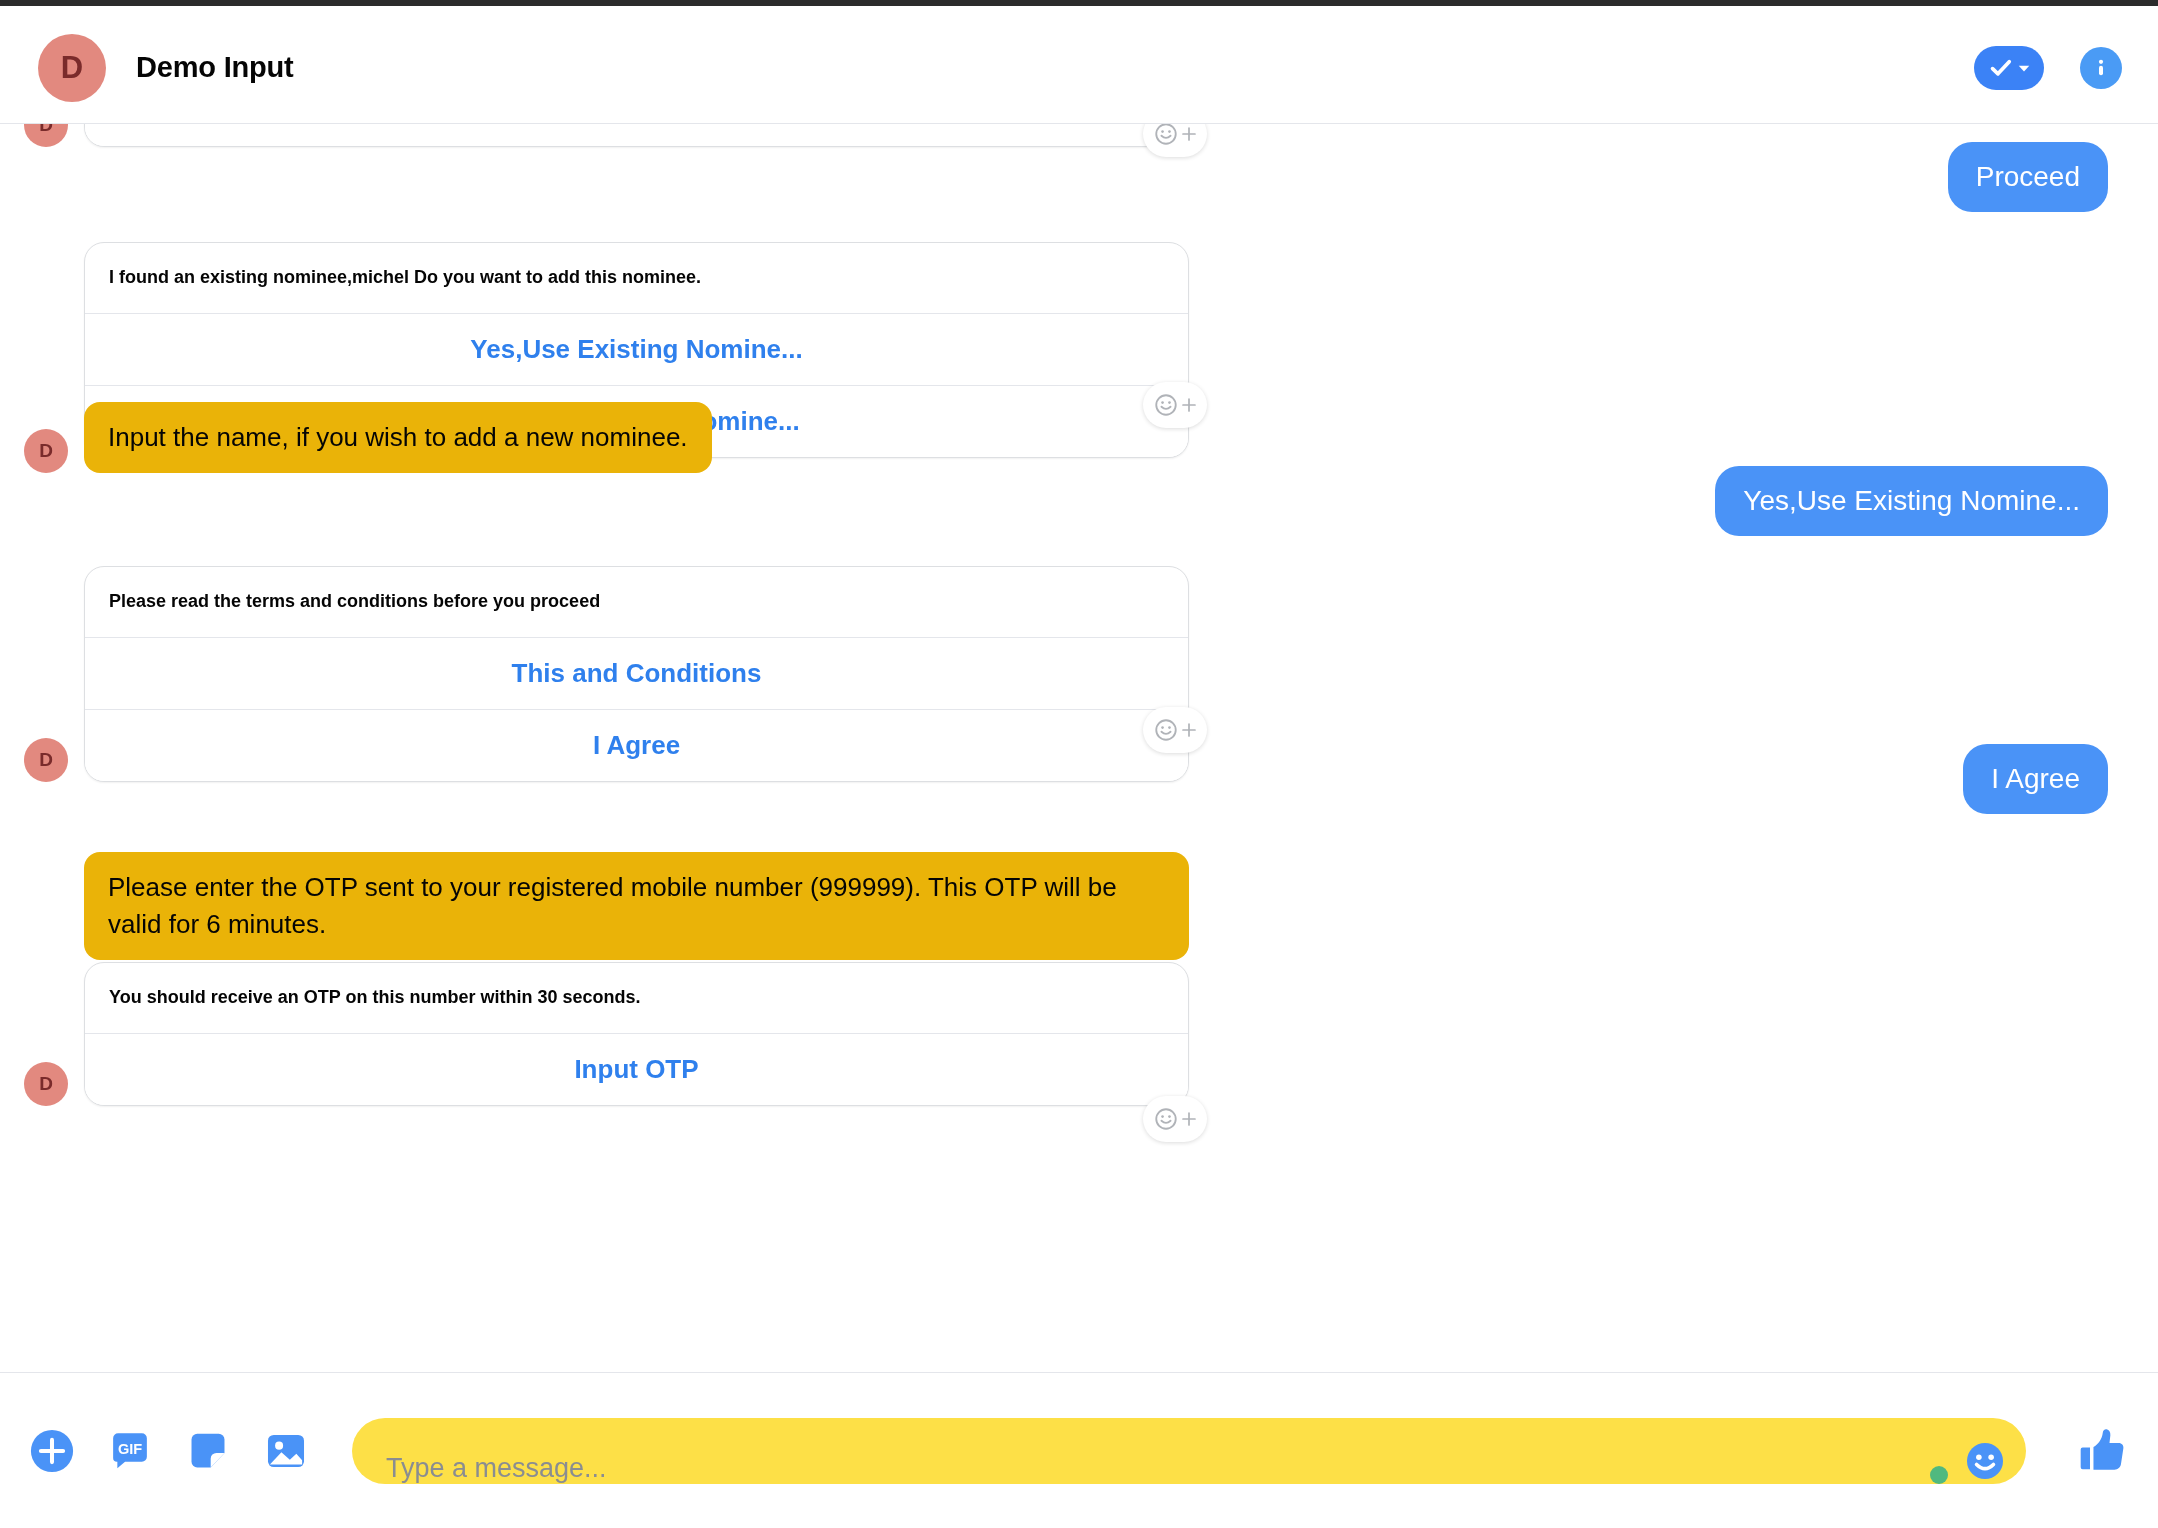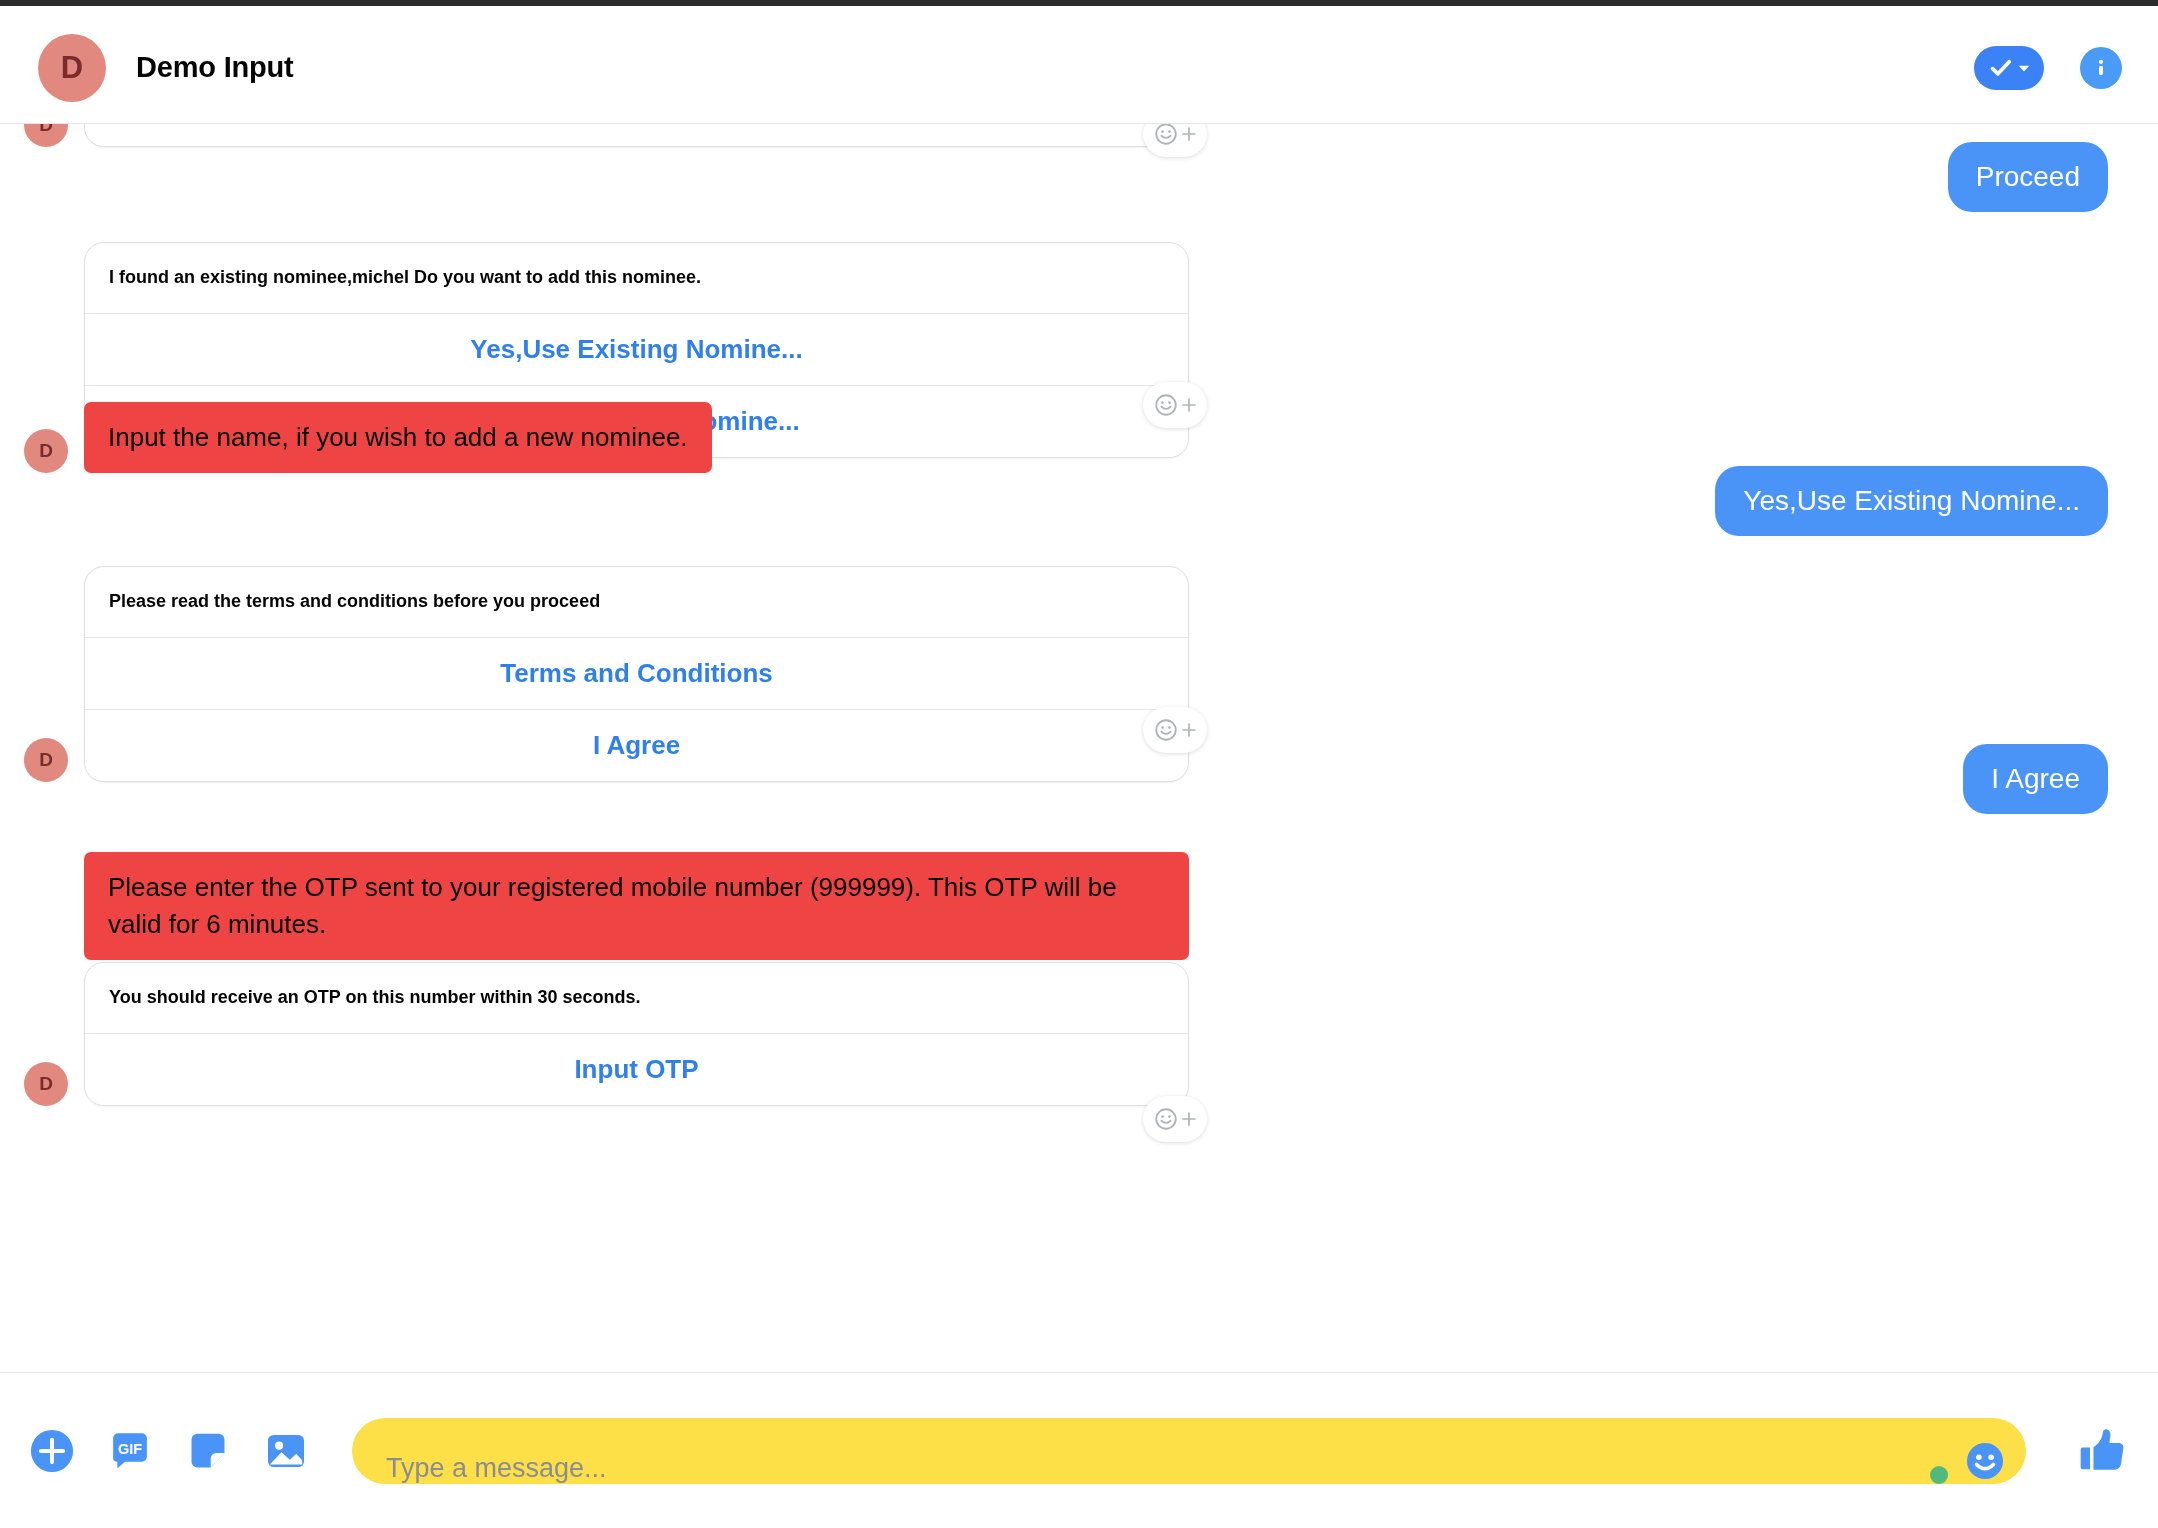--- a/index.html
+++ b/index.html
@@ -130,23 +130,23 @@
     font-size: 26px;
     font-weight: 600;
     color: #2f80ed;
     cursor: pointer;
     background: #ffffff;
   }
   .card-btn.clipped-top { border-top: none; }
 
   
   .bot-bubble {
-    background: #ef4444;
+    background: #eab308;
     color: #050505;
-    border-radius: 7px;
+    border-radius: 16px;
     padding: 17px 24px;
     font-size: 26px;
     line-height: 1.42;
     max-width: 1105px;
   }
 
   
   .me-bubble {
     background: #4a93f7;
     color: #ffffff;
@@ -338,21 +338,21 @@
     <div class="row outgoing" style="top:342px; left:0; width:2108px;">
       <div class="me-bubble">Yes,Use Existing Nomine...</div>
     </div>
 
     <div class="row" style="top:442px; left:24px;">
       <div class="row-avatar">
         <span>D</span>
       </div>
       <div class="bot-card">
         <div class="card-title">Please read the terms and conditions before you proceed</div>
-        <div class="card-btn">Terms and Conditions</div>
+        <div class="card-btn">This and Conditions</div>
         <div class="card-btn">I Agree</div>
       </div>
     </div>
     <div class="react-pill" style="top:583px; left:1143px;">
       <svg width="26" height="26" viewBox="0 0 24 24">
         <circle cx="12" cy="12" r="9" fill="none" stroke="#b0b3b8" stroke-width="1.7"></circle>
         <circle cx="8.8" cy="9.8" r="1.2" fill="#b0b3b8"></circle>
         <circle cx="15.2" cy="9.8" r="1.2" fill="#b0b3b8"></circle>
         <path d="M7.8 13.6 Q12 17.6 16.2 13.6" fill="none" stroke="#b0b3b8" stroke-width="1.7" stroke-linecap="round"></path>
       </svg>

